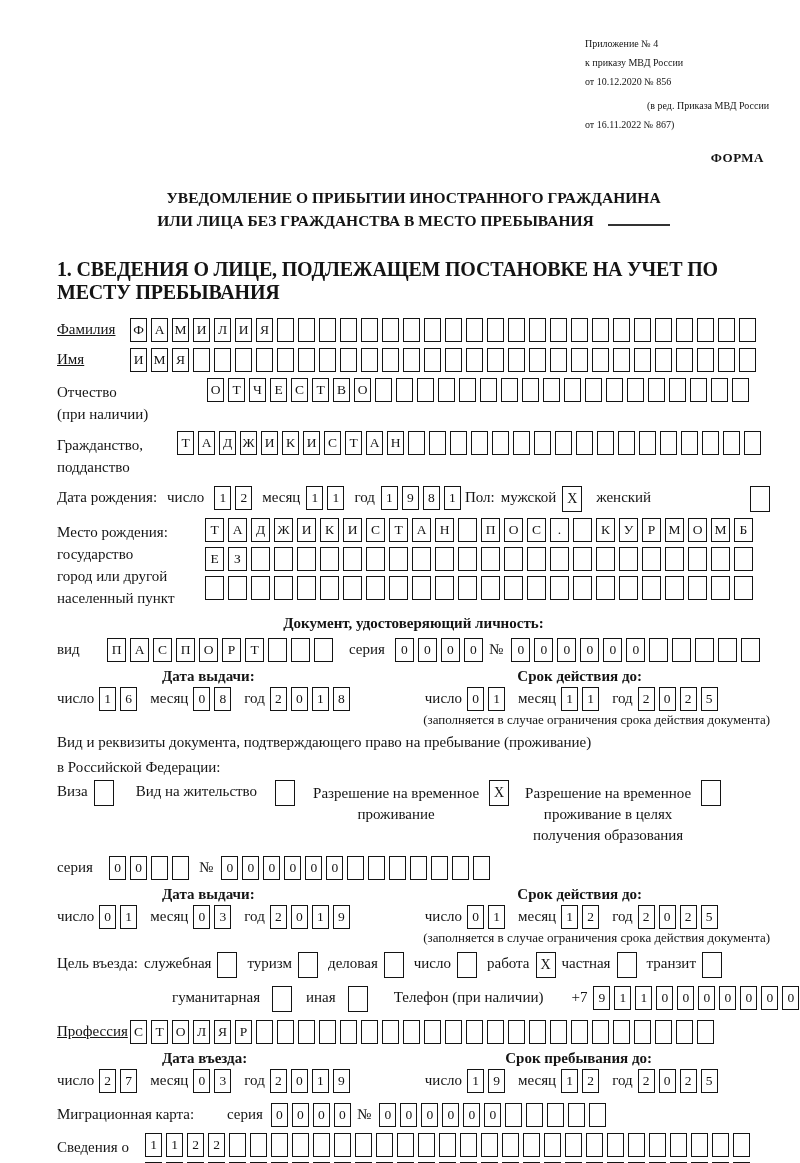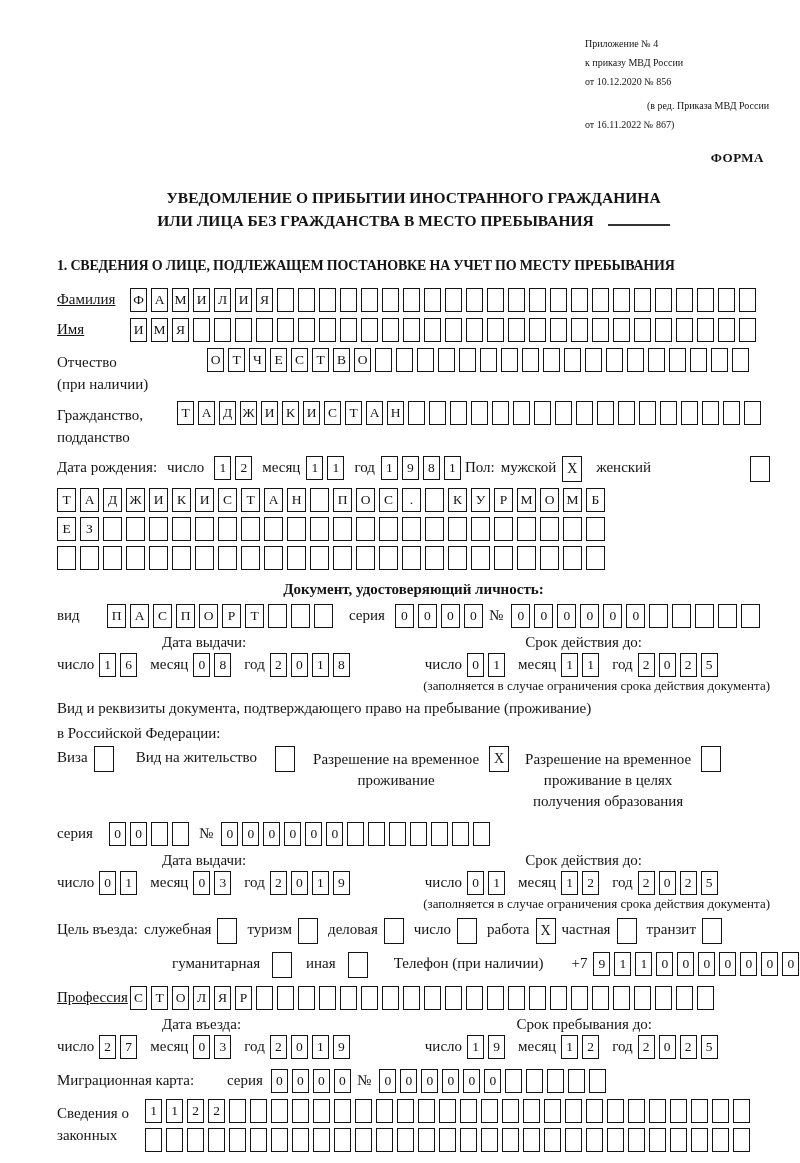--- a/index.html
+++ b/index.html
@@ -10,21 +10,21 @@
     color:#141414; font-size:15px; padding:34px 30px 16px 57px;
     position:relative;
   }
   
   .hdr { width:185px; margin-left:auto; font-size:10px; line-height:19px; }
   .hdr .grp2 { margin-top:5px; }
   .forma { text-align:right; font-weight:bold; font-size:13px; margin-top:16px; padding-right:6px; letter-spacing:.5px; }
   
   .title { text-align:center; font-weight:bold; font-size:15.5px; line-height:23px; margin-top:20px; }
   .title-underline { display:inline-block; width:62px; border-bottom:2px solid #333; margin-left:14px; height:14px; }
-  .sec-head { font-weight:bold; font-size:14px; margin-top:26px; margin-bottom:14px; letter-spacing:-0.2px; }
+  .sec-head { font-weight:bold; font-size:20px; margin-top:26px; margin-bottom:14px; letter-spacing:-0.2px; }
   
   .row { display:flex; align-items:flex-start; margin-bottom:6px; }
   .lbl { flex:none; padding-top:3px;text-decoration:underline; }
   .w73 { width:73px; } .w150 { width:150px; } .w120 { width:120px; } .w88 { width:88px; } .w148 { width:148px; }
   .lblcol { flex:none; line-height:22px; padding-top:3px; }
   .lblcol span { display:block; }
   .boxes { display:flex; flex-wrap:nowrap; }
   .cell {
     width:17px; height:24px; border:1.6px solid #141414; margin-right:4px;
     display:inline-flex; align-items:center; justify-content:center;
@@ -32,21 +32,21 @@
   }
   .wide .cell { width:19px; }
   .boxcol .boxes { margin-bottom:5px; }
   .checkbox {
     width:20px; height:26px; border:1.6px solid #141414; display:inline-flex;
     align-items:center; justify-content:center; font-size:14px; flex:none; background:#fff;
   }
   .slbl { padding-top:3px; flex:none; }
   .gap6 { margin-left:6px; } .gap10 { margin-left:10px; } .gap14 { margin-left:14px; }
   
-  .dates-head { display:flex; margin-top:0; margin-bottom:2px; }
+  .dates-head { display:flex; margin-top:0; margin-bottom:2px;font-weight:bold; }
   .dh-left { margin-left:105px; }
   .dh-right { margin-left:auto; margin-right:128px; }
   .dh-right2 { margin-left:auto; margin-right:118px; }
   .dates-row { display:flex; align-items:flex-start; }
   .dategrp { display:flex; align-items:flex-start; }
   .dategrp .slbl { margin-right:5px; }
   .dategrp .boxes { margin-right:9px; }
   .grp2 { margin-left:62px; }
   .note { text-align:right; font-size:13px; margin-top:1px; margin-bottom:6px; }
   .center-bold { text-align:center; font-weight:bold; margin:4px 0 6px 0; }
@@ -246,20 +246,26 @@
         <span class="cell">1</span>
       </span>
     <span class="slbl">Пол:</span>
     <span class="slbl gap6">мужской</span>
     <span class="checkbox gap6">X</span>
     <span class="slbl gap14">женский</span>
     <span class="checkbox" style="margin-left:auto;"></span>
   </div>
 
   <div class="row">
+    <span class="lblcol w148">
+      <span>Место рождения:</span>
+      <span>государство</span>
+      <span>город или другой</span>
+      <span>населенный пункт</span>
+    </span>
     <span class="boxcol wide">
       <span class="boxes">
           <span class="cell">Т</span>
           <span class="cell">А</span>
           <span class="cell">Д</span>
           <span class="cell">Ж</span>
           <span class="cell">И</span>
           <span class="cell">К</span>
           <span class="cell">И</span>
           <span class="cell">С</span>

